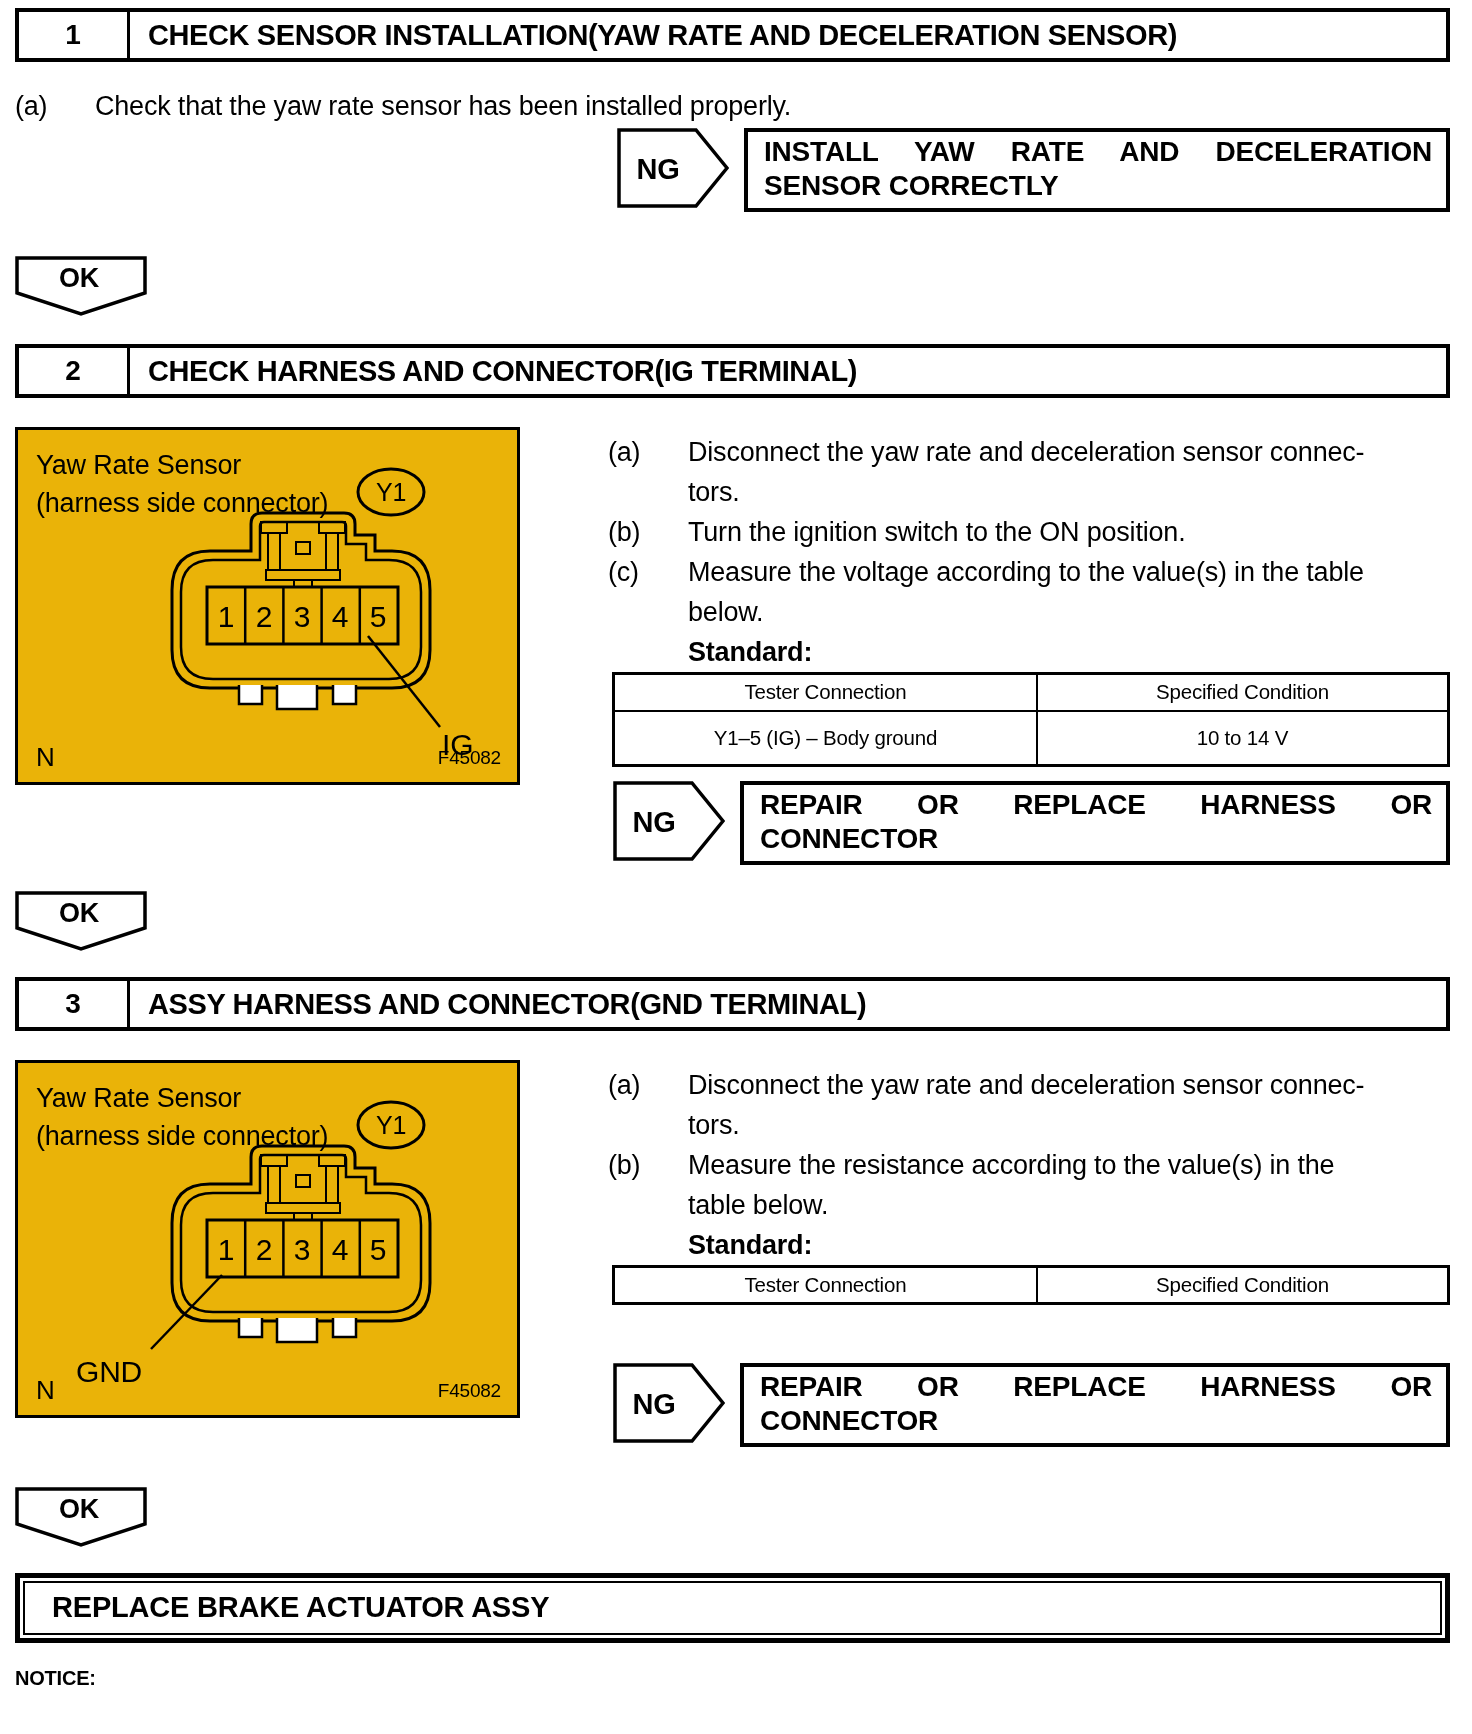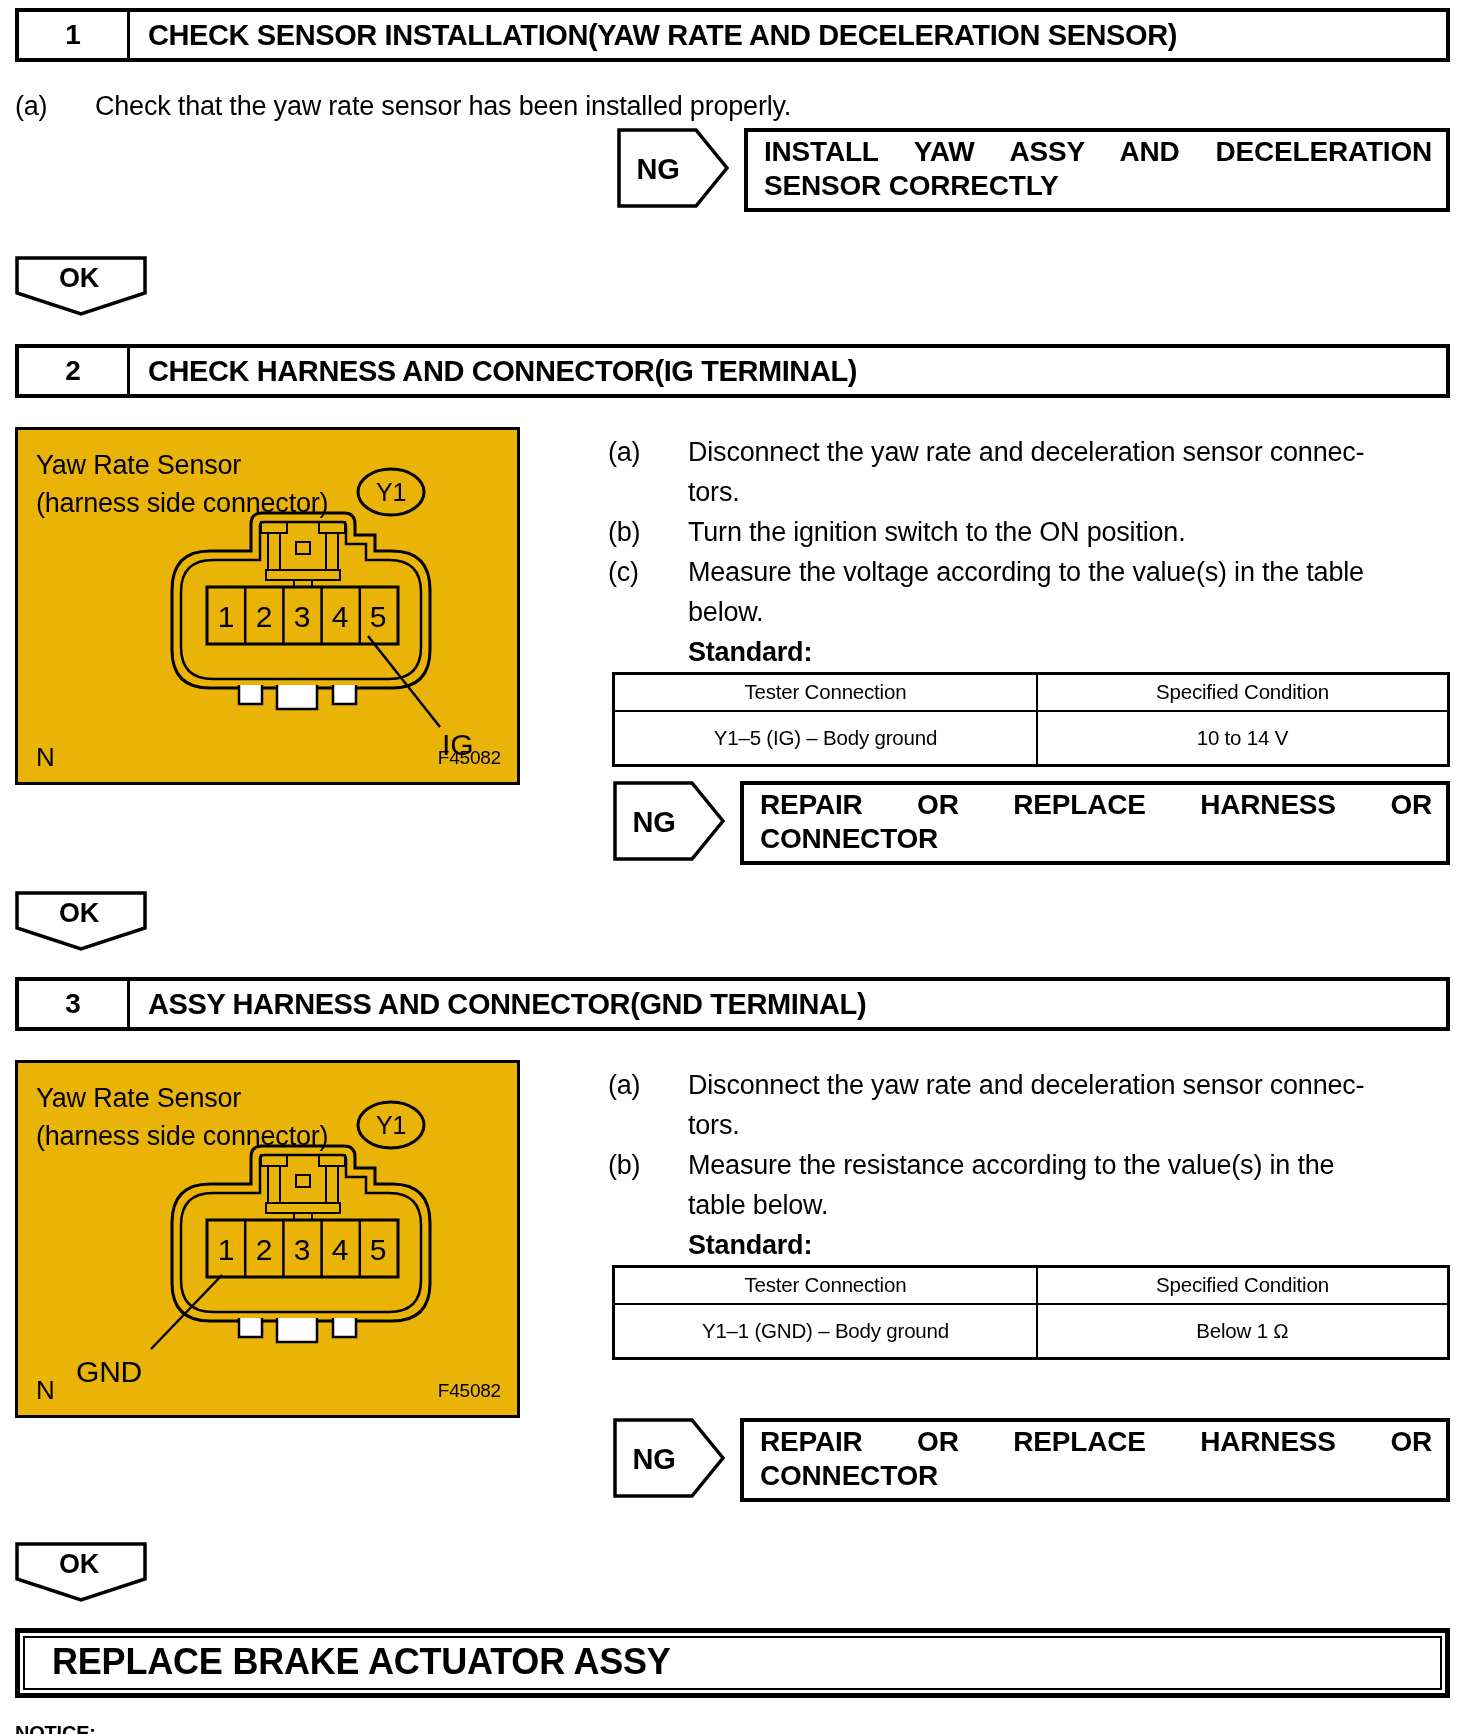--- a/index.html
+++ b/index.html
@@ -54,21 +54,21 @@
   table.spec th, table.spec td {
     border:2px solid #000; text-align:center; font-size:20.5px; font-weight:normal;
   }
   table.spec th { height:37px; }
   table.spec td { height:55px; }
 
   
   .final-box { border:5px solid #000; }
   .final-box-inner {
     border:2px solid #000; margin:3px; padding:5px 10px 7px 27px;
-    font-weight:bold; font-size:36px; line-height:38px;
+    font-weight:bold; font-size:29px; line-height:38px;
   }
 
   .notice-heading { font-weight:bold; font-size:20px; margin-top:24px; }
 
   svg text { font-family:"Liberation Sans", sans-serif; fill:#000; stroke:none; }
 
   
   .mt2{margin-top:2px;} .mt14{margin-top:14px;} .mt22{margin-top:22px;}
   .mt24{margin-top:24px;} .mt26{margin-top:26px;} .mt40{margin-top:40px;}
   .mt44{margin-top:44px;} .mt58{margin-top:58px;}
@@ -88,21 +88,21 @@
     <div class="instr-label">(a)</div>
     <div class="instr-text">Check that the yaw rate sensor has been installed properly.</div>
   </div>
 
   <div class="ng-row ng-indent mt2">
     <svg class="ng-arrow" width="112" height="80" viewBox="0 0 112 80">
       <polygon points="2,2 79,2 110,40 79,78 2,78" fill="#fff" stroke="#000" stroke-width="3.5"></polygon>
       <text x="41" y="51" text-anchor="middle" font-size="29" font-weight="bold">NG</text>
     </svg>
     <div class="ng-box">
-      <div class="ng-line1">INSTALL YAW ASSY AND DECELERATION</div>
+      <div class="ng-line1">INSTALL YAW RATE AND DECELERATION</div>
       <div>SENSOR CORRECTLY</div>
     </div>
   </div>
 
   <svg class="ok-marker mt44" width="133" height="62" viewBox="0 0 133 62">
     <polygon points="2,2 130,2 130,37 66,58 2,37" fill="#fff" stroke="#000" stroke-width="3.5"></polygon>
     <text x="64" y="31" text-anchor="middle" font-size="27" font-weight="bold">OK</text>
   </svg>
 
   <div class="step-header mt26">
@@ -271,24 +271,20 @@
 table below.</div>
       </div>
       <div class="standard">Standard:</div>
 
       <table class="spec">
         <tbody>
             <tr>
           <th style="width:50.7%">Tester Connection</th>
           <th>Specified Condition</th>
         </tr>
-        <tr>
-          <td>Y1–1 (GND) – Body ground</td>
-          <td>Below 1 Ω</td>
-        </tr>
       </tbody>
         </table>
 
       <div class="ng-row ng-indent-col mt58">
         <svg class="ng-arrow" width="112" height="80" viewBox="0 0 112 80">
           <polygon points="2,2 79,2 110,40 79,78 2,78" fill="#fff" stroke="#000" stroke-width="3.5"></polygon>
           <text x="41" y="51" text-anchor="middle" font-size="29" font-weight="bold">NG</text>
         </svg>
         <div class="ng-box">
           <div class="ng-line1">REPAIR OR REPLACE HARNESS OR</div>

